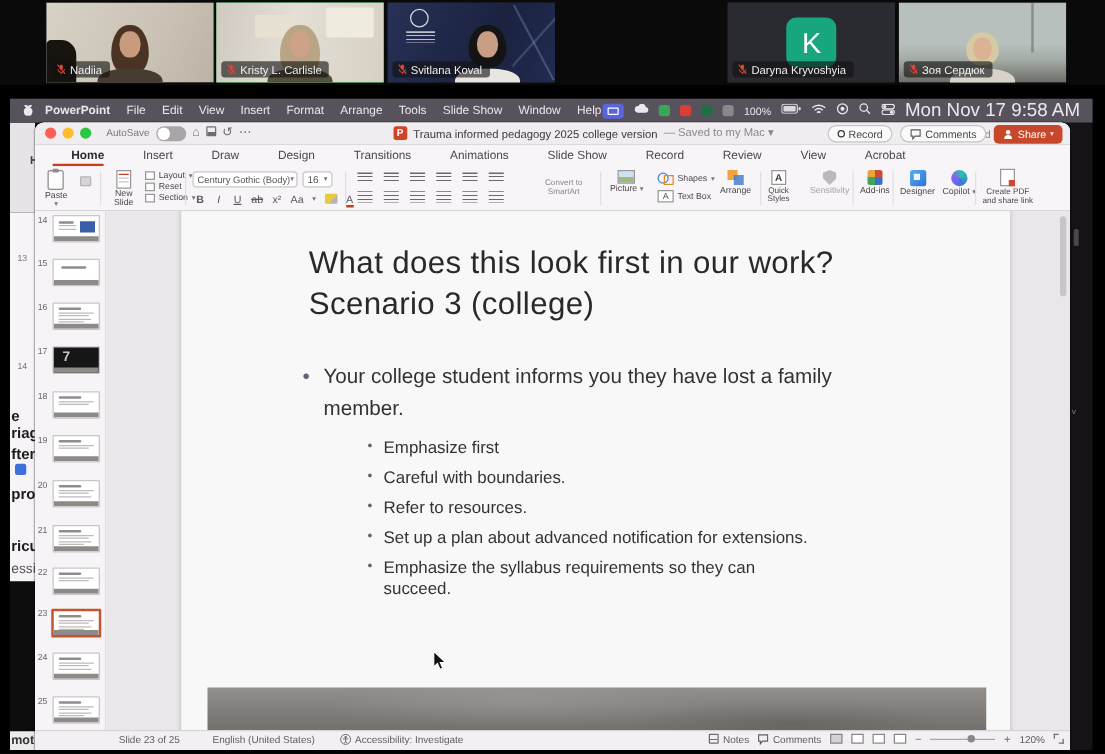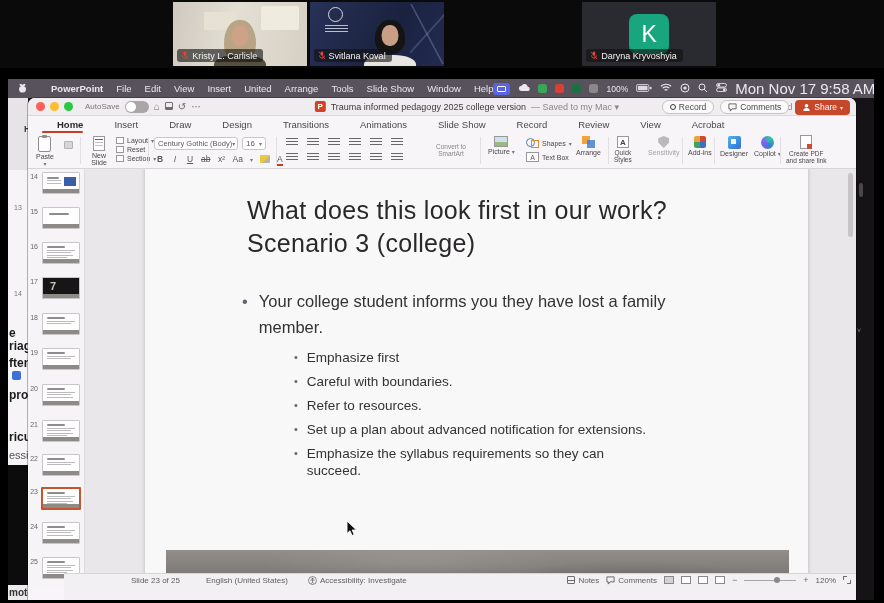--- a/index.html
+++ b/index.html
@@ -33,21 +33,21 @@
   .t3 .person{left:60%;}.t3 .hair{background:#141414;width:30px;height:34px;}.t3 .head{background:#c99e85;}.t3 .torso{background:#e9e6e1;}
   .t4 .person{left:36%;}.t4 .hair{background:#cdbf9d;width:28px;height:36px;}.t4 .head{background:#d4ac8e;top:7px;}.t4 .torso{background:#2e2c33;}
   .t6 .hair{background:#d6c9a4;width:26px;height:26px;top:6px;}.t6 .head{background:#d9b394;top:10px;width:15px;height:18px;}.t6 .torso{background:#d7d3ca;}
   .avatar-sq{position:absolute;left:50%;top:50%;transform:translate(-50%,-50%);width:40px;height:40px;border-radius:8px;background:#18a67f;color:#fff;font-size:23px;display:flex;align-items:center;justify-content:center;}
   .npill{position:absolute;left:4px;bottom:4px;height:13px;display:flex;align-items:center;gap:3px;background:rgba(18,18,18,.62);border-radius:3px;padding:0 6px 0 4px;}
   .ntxt{color:#f2f2f2;font-size:9px;white-space:nowrap;}
 
   
   .screen{position:absolute;left:8px;top:79px;width:866px;height:521px;background:#161317;}
   .mbar{position:absolute;left:0;top:0;width:100%;height:19px;background:#58525d;display:flex;align-items:center;color:#ece7ec;font-size:9.5px;padding:0 10px;}
-  .mitems{display:flex;gap:13px;margin-left:24px;}
+  .mitems{display:flex;gap:13px;margin-left:9px;}
   .appname{font-weight:bold;}
   .mitem{white-space:nowrap;}
   .mright{margin-left:auto;display:flex;align-items:center;gap:8px;}
   .sharepill{width:17px;height:12px;border-radius:3px;background:#5a64e0;display:flex;align-items:center;justify-content:center;}
   .sharepill i{display:block;width:9px;height:6px;border:1px solid #fff;border-radius:1px;}
   .adot{width:9px;height:9px;border-radius:2.5px;display:inline-block;}
   .battxt{font-size:8.5px;}
   .clock{font-size:15px;white-space:nowrap;}
 
   
@@ -150,21 +150,21 @@
   .l1{display:flex;gap:11px;font-size:16.5px;line-height:26px;}
   .l1 .btxt{max-width:424px;}
   .bdot{color:#5b6470;}
   .l2wrap{margin-top:9px;padding-left:52px;display:flex;flex-direction:column;gap:7px;}
   .l2{display:flex;gap:9px;font-size:13.5px;line-height:17px;}
   .l2 .bdot{font-size:11px;line-height:17px;}
   .l2:last-child .btxt{max-width:332px;}
   .vsb{position:absolute;right:3px;top:4px;width:5px;height:64px;border-radius:3px;background:#c8c5c8;}
 
   
-  .sbar{position:absolute;left:0;right:0;bottom:0;height:27px;background:#f2f0f2;border-top:1px solid #d8d5d8;font-size:8px;color:#5f5c5f;margin-left:36px;}
+  .sbar{position:absolute;left:0;right:0;bottom:0;height:16px;background:#f2f0f2;border-top:1px solid #d8d5d8;font-size:8px;color:#5f5c5f;}
   .sitem{position:absolute;top:2px;white-space:nowrap;display:flex;align-items:center;gap:3px;}
   .sright{position:absolute;right:5px;top:0;height:12px;display:flex;align-items:center;gap:7px;}
   .vico{width:10px;height:8px;border:1px solid #8a878a;background:#fff;}
   .vico.sel{background:#d5d2d5;}
   .vico.grid{background:linear-gradient(#fff,#fff) padding-box,repeating-linear-gradient(90deg,#8a878a 0 2px,#fff 2px 4px);}
   .ztrack{width:52px;height:1px;background:#a9a6a9;position:relative;}
   .ztrack::before{content:"";position:absolute;left:58%;top:-2.5px;width:6px;height:6px;border-radius:50%;background:#8a878a;}
   .zpm{font-size:9px;color:#6f6c6f;}
   .i-note{width:8px;height:8px;border:1px solid #6f6c6f;border-radius:1px;background:linear-gradient(transparent 3px,#6f6c6f 3px 4px,transparent 4px);}
   .exp{width:8px;height:8px;position:relative;}
@@ -175,20 +175,37 @@
   .edgedots{position:absolute;left:851px;top:104px;width:4px;height:14px;border-radius:2px;background:#4a464a;}
   .edgechev{position:absolute;left:849px;top:248px;color:#8a878a;font-size:7px;}
   .cursor{position:absolute;left:346px;top:520px;z-index:50;}
   .botblack{position:absolute;left:0;top:600px;width:884px;height:3px;background:#000;}
   .gapblack{position:absolute;left:0;top:68px;width:884px;height:11px;background:#000;}
 </style>
 </head>
 <body>
 
 <div class="strip" id="strip">
+    <div class="tile t1" style="left: 37px;">
+      <div class="tilebg"></div>
+      <div class="person">
+        <div class="hair"></div>
+        <div class="head"></div>
+        <div class="torso"></div>
+      </div>
+      <div class="npill">
+        <svg width="8" height="9" viewBox="0 0 10 11">
+          <rect x="3.4" y="0.6" width="3.2" height="5.2" rx="1.6" fill="#e04438"></rect>
+          <path d="M1.8 5.4a3.2 3.2 0 0 0 6.4 0" stroke="#e04438" stroke-width="1" fill="none"></path>
+          <line x1="5" y1="8.6" x2="5" y2="10.2" stroke="#e04438" stroke-width="1"></line>
+          <line x1="1.2" y1="0.8" x2="8.8" y2="10" stroke="#e04438" stroke-width="1.1"></line>
+        </svg>
+        <span class="ntxt">Nadiia</span>
+      </div>
+    </div>
     <div class="tile t2 active" style="left: 173.3px;">
       <div class="tilebg"></div>
       <div class="person">
         <div class="hair"></div>
         <div class="head"></div>
         <div class="torso"></div>
       </div>
       <div class="npill">
         <svg width="8" height="9" viewBox="0 0 10 11">
           <rect x="3.4" y="0.6" width="3.2" height="5.2" rx="1.6" fill="#e04438"></rect>
@@ -223,36 +240,53 @@
       <div class="npill">
         <svg width="8" height="9" viewBox="0 0 10 11">
           <rect x="3.4" y="0.6" width="3.2" height="5.2" rx="1.6" fill="#e04438"></rect>
           <path d="M1.8 5.4a3.2 3.2 0 0 0 6.4 0" stroke="#e04438" stroke-width="1" fill="none"></path>
           <line x1="5" y1="8.6" x2="5" y2="10.2" stroke="#e04438" stroke-width="1"></line>
           <line x1="1.2" y1="0.8" x2="8.8" y2="10" stroke="#e04438" stroke-width="1.1"></line>
         </svg>
         <span class="ntxt">Daryna Kryvoshyia</span>
       </div>
     </div>
+    <div class="tile t6" style="left: 718.5px;">
+      <div class="tilebg"></div>
+      <div class="person">
+        <div class="hair"></div>
+        <div class="head"></div>
+        <div class="torso"></div>
+      </div>
+      <div class="npill">
+        <svg width="8" height="9" viewBox="0 0 10 11">
+          <rect x="3.4" y="0.6" width="3.2" height="5.2" rx="1.6" fill="#e04438"></rect>
+          <path d="M1.8 5.4a3.2 3.2 0 0 0 6.4 0" stroke="#e04438" stroke-width="1" fill="none"></path>
+          <line x1="5" y1="8.6" x2="5" y2="10.2" stroke="#e04438" stroke-width="1"></line>
+          <line x1="1.2" y1="0.8" x2="8.8" y2="10" stroke="#e04438" stroke-width="1.1"></line>
+        </svg>
+        <span class="ntxt">Зоя Сердюк</span>
+      </div>
+    </div>
   </div>
 <div class="gapblack"></div>
 
 <div class="screen">
 
   <div class="mbar">
     <span><svg width="9" height="11" viewBox="0 0 9 11">
           <path d="M4.5 3C5.5 1.8 7 2 7.5 2.2 7.3 3.4 6.6 4 5.6 4.2 6.9 4.3 8 5.3 8 7c0 2-1.2 3.6-2.3 3.6-.5 0-.8-.3-1.2-.3s-.7.3-1.2.3C2.2 10.6 1 9 1 7c0-1.7 1.1-2.7 2.4-2.8C2.4 4 1.7 3.4 1.5 2.2 2 2 3.5 1.8 4.5 3z" fill="#ece7ec"></path>
         </svg></span>
     <div class="mitems" id="mitems">
         <span class="mitem appname">PowerPoint</span>
         <span class="mitem">File</span>
         <span class="mitem">Edit</span>
         <span class="mitem">View</span>
         <span class="mitem">Insert</span>
-        <span class="mitem">United</span>
+        <span class="mitem">Format</span>
         <span class="mitem">Arrange</span>
         <span class="mitem">Tools</span>
         <span class="mitem">Slide Show</span>
         <span class="mitem">Window</span>
         <span class="mitem">Help</span>
       </div>
     <div class="mright">
       <span class="sharepill">
           <i></i>
         </span>

